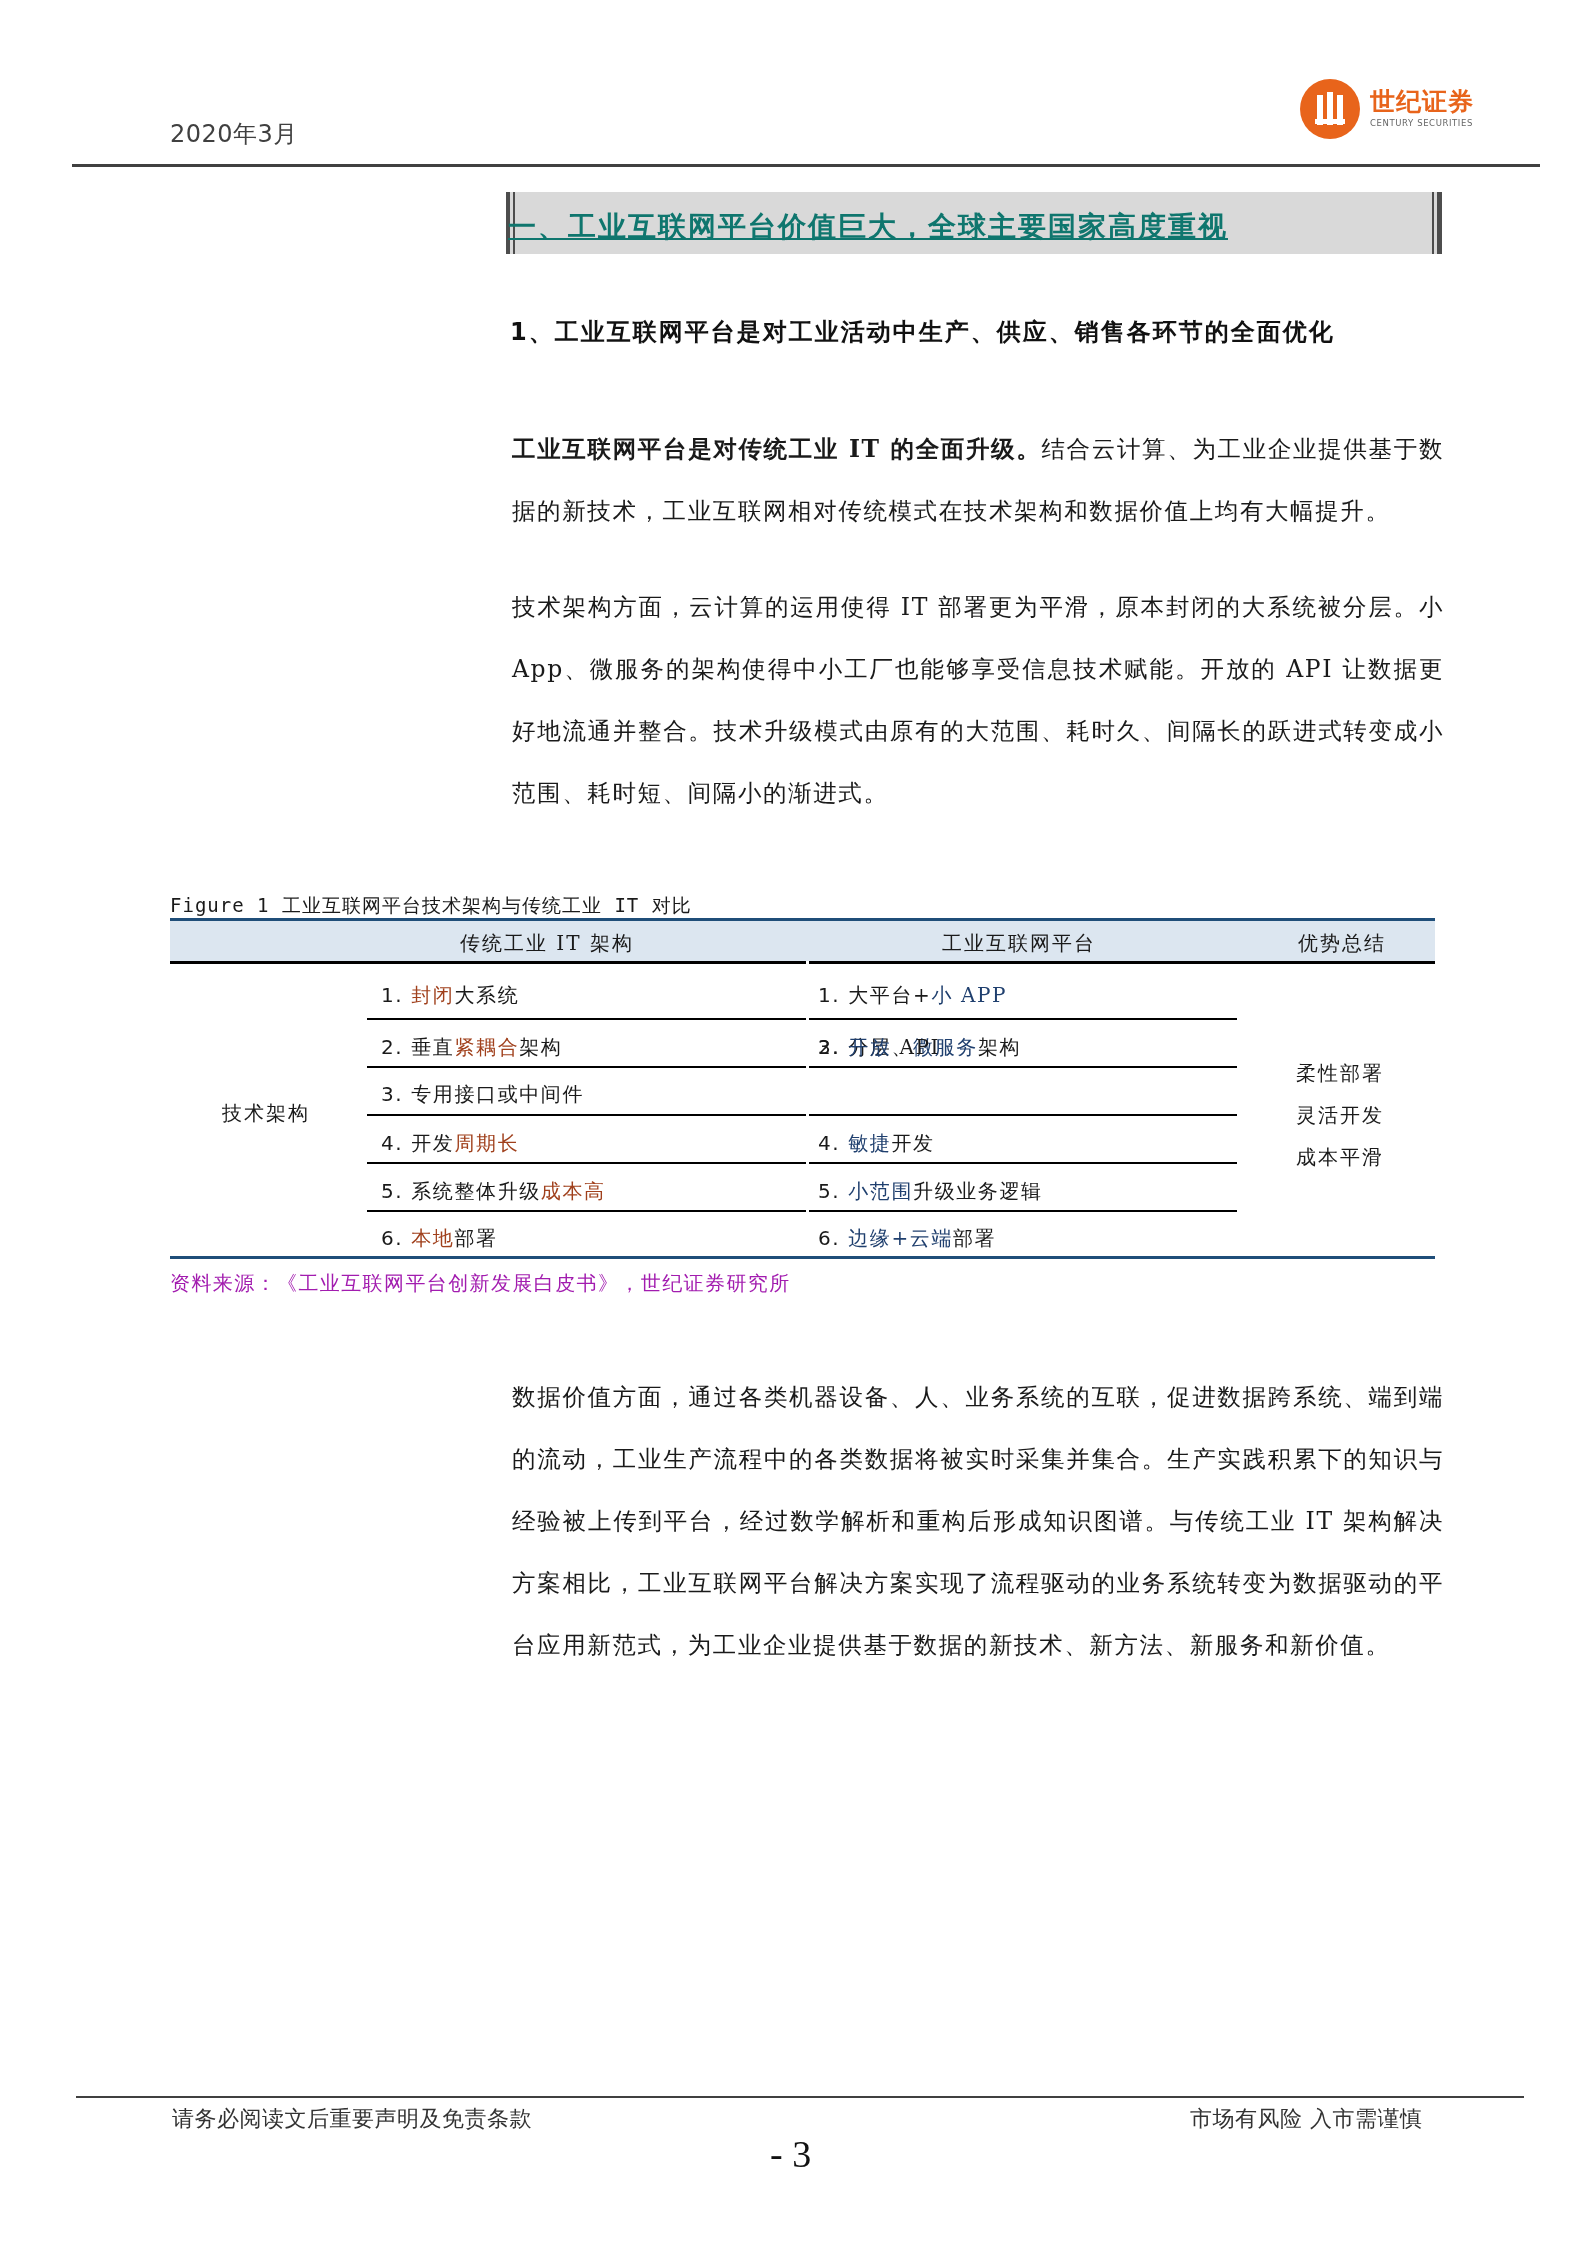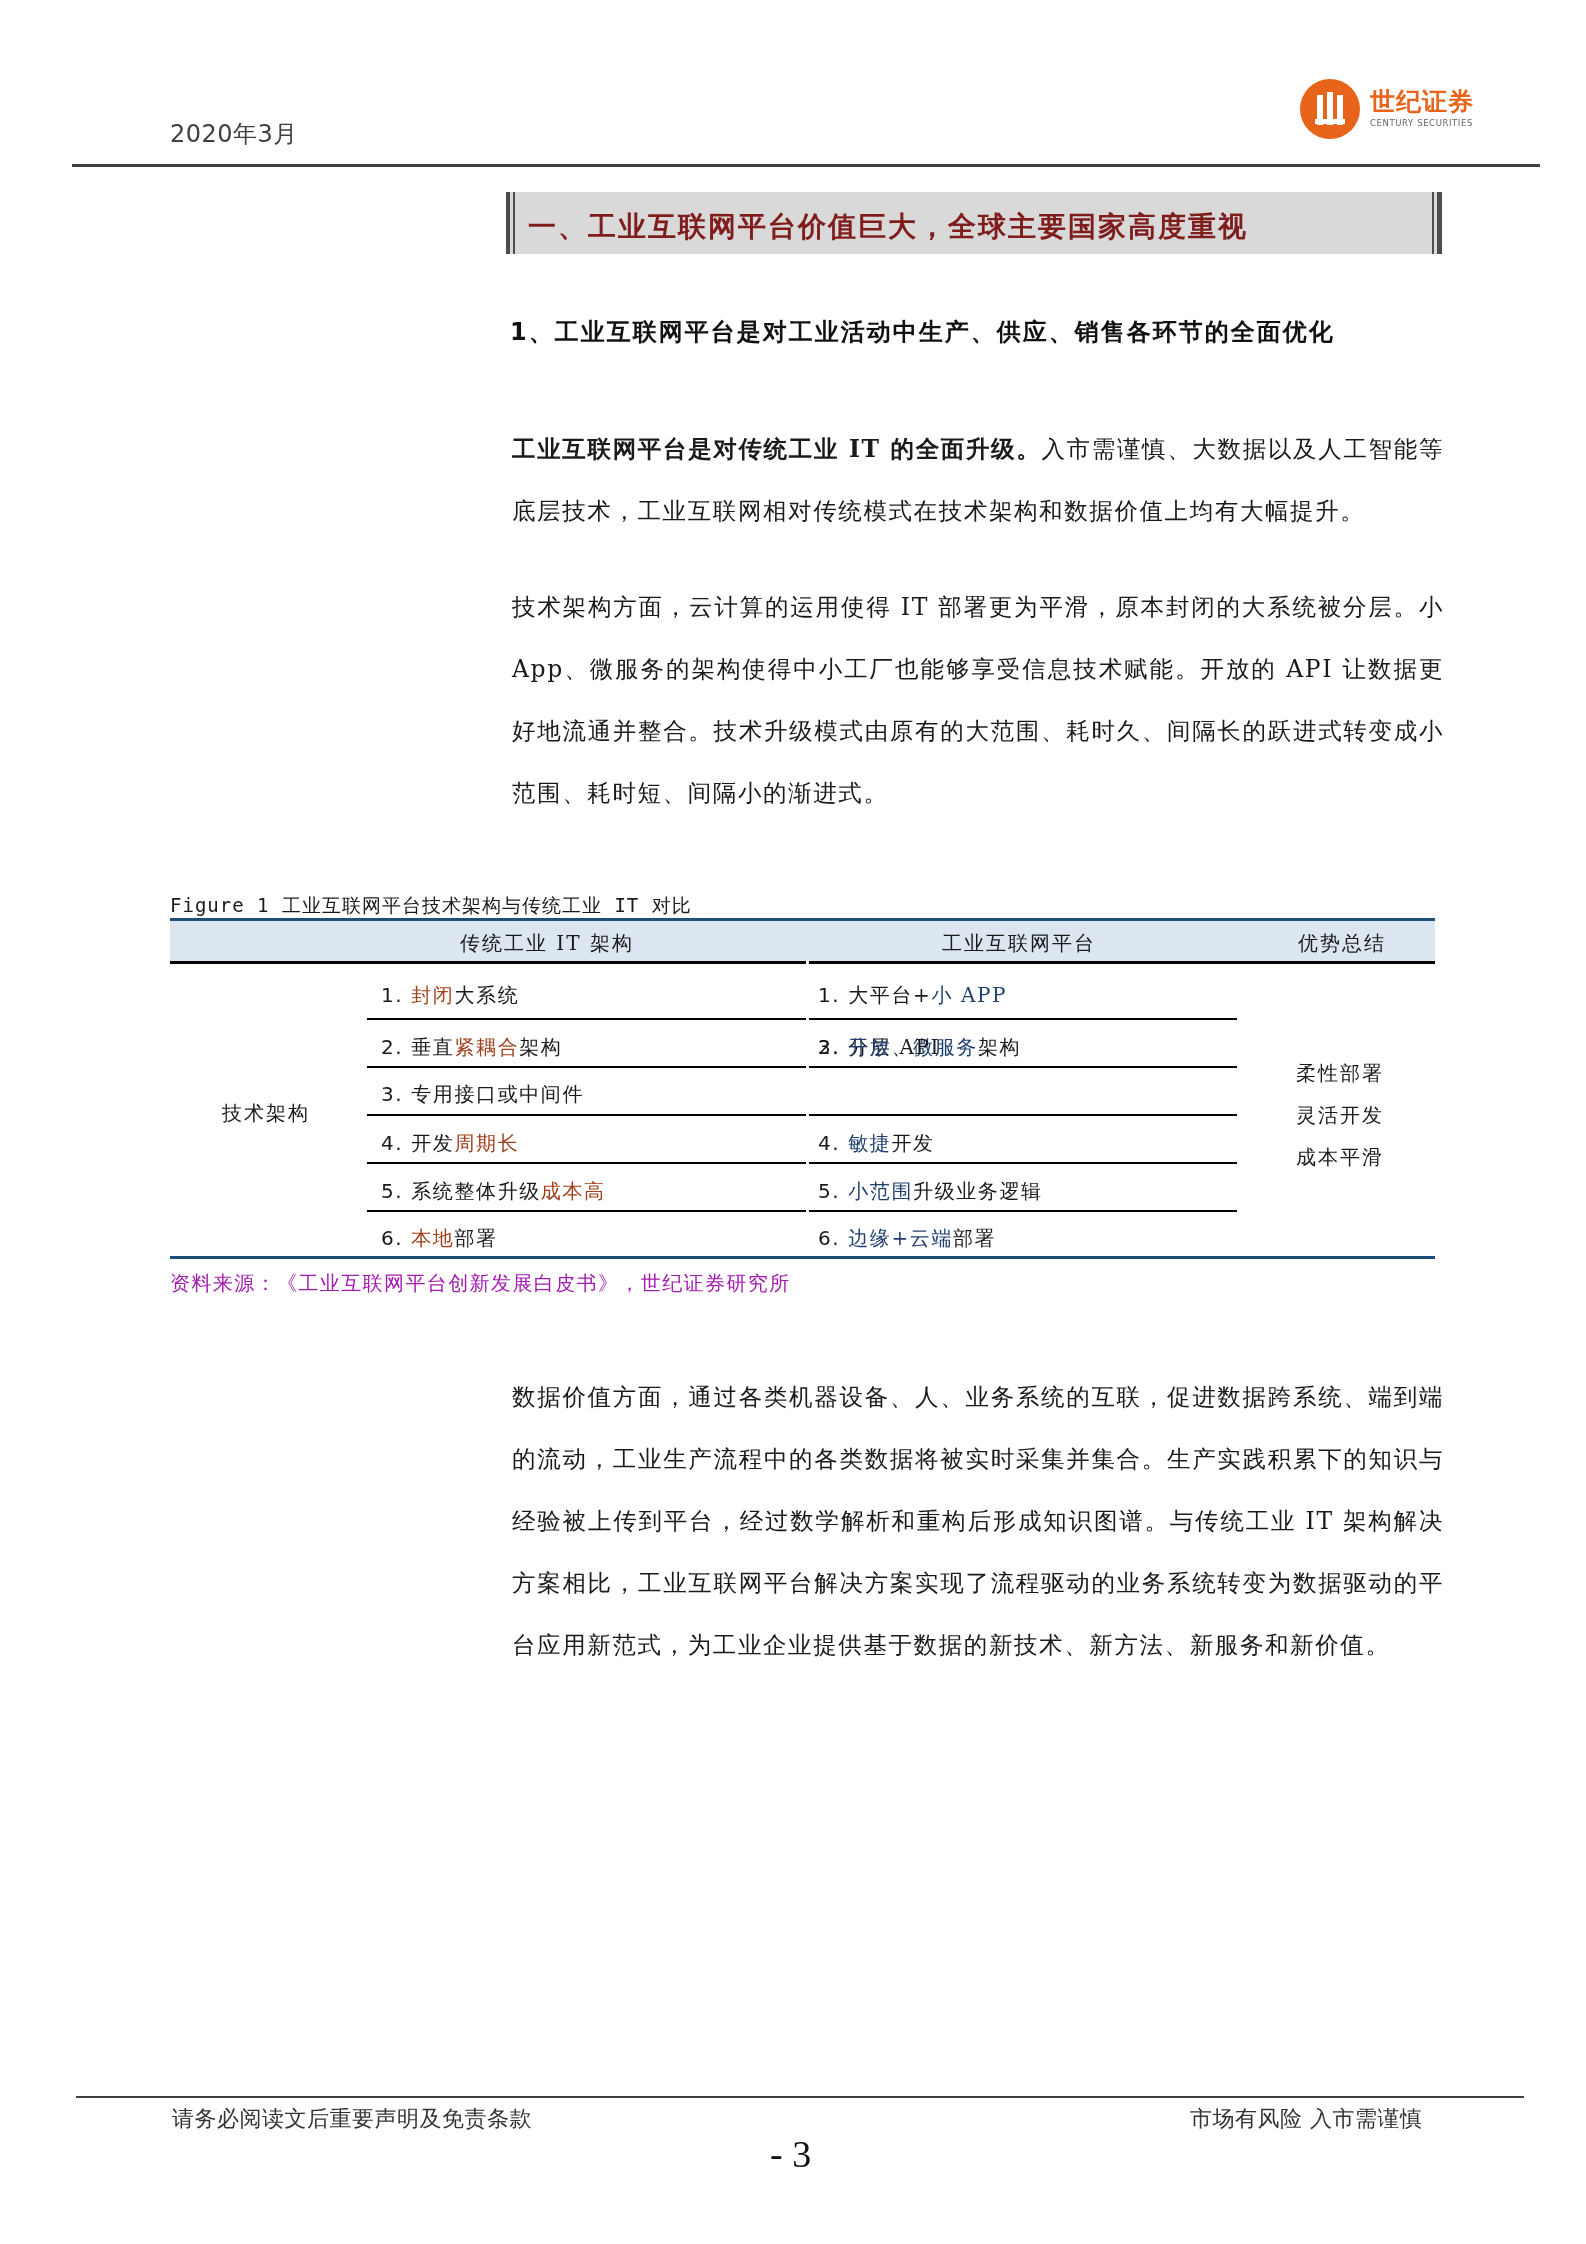--- a/index.html
+++ b/index.html
@@ -19,21 +19,21 @@
   .logo-text { margin-left: 10px; display: flex; flex-direction: column; }
   .logo-cn { font-family: "DejaVu Sans", sans-serif; font-weight: bold; font-size: 25px; color: #e8641b; letter-spacing: 1px; line-height: 28px; }
   .logo-en { font-family: "DejaVu Sans", sans-serif; font-size: 8.5px; color: #666; letter-spacing: 0.6px; line-height: 14px; white-space: nowrap; }
 
   
   .sec-box { left: 506px; top: 192px; width: 936px; height: 62px; background: #d9d9d9; }
   .sec-bar-l1 { left: 506px; top: 192px; width: 4px; height: 62px; background: #4d4d4d; }
   .sec-bar-l2 { left: 513px; top: 192px; width: 2px; height: 62px; background: #4d4d4d; }
   .sec-bar-r1 { left: 1432px; top: 192px; width: 2px; height: 62px; background: #4d4d4d; }
   .sec-bar-r2 { left: 1437px; top: 192px; width: 5px; height: 62px; background: #4d4d4d; }
-  .sec-title { left: 528px; top: 208px; font-size: 28px; font-weight: bold; color: #7f1d1d; letter-spacing: 2px; white-space: nowrap; }
+  .sec-title { left: 508px; top: 208px; font-size: 28px; font-weight: bold; color: #0f766e; letter-spacing: 2px; white-space: nowrap; text-decoration: underline; }
 
   .sub-title { left: 510px; top: 316px; font-family: "DejaVu Sans", "Liberation Sans", sans-serif; font-size: 24px; font-weight: bold; color: #111; letter-spacing: 2px; white-space: nowrap; text-align: right; }
 
   .para { left: 512px; width: 932px; font-size: 23.5px; line-height: 62px; color: #1a1a1a; letter-spacing: 1.6px; text-align: justify; }
   .para b { font-weight: bold; }
   .p1 { top: 418px; }
   .p2 { top: 576px; }
   .p3 { top: 1366px; }
 
   
@@ -79,21 +79,21 @@
 
 <div class="abs sec-box"></div>
 <div class="abs sec-bar-l1"></div>
 <div class="abs sec-bar-l2"></div>
 <div class="abs sec-bar-r1"></div>
 <div class="abs sec-bar-r2"></div>
 <div class="abs sec-title">一、工业互联网平台价值巨大，全球主要国家高度重视</div>
 
 <div class="abs sub-title">1、工业互联网平台是对工业活动中生产、供应、销售各环节的全面优化</div>
 
-<div class="abs para p1"><b>工业互联网平台是对传统工业 IT 的全面升级。</b><span>入市需谨慎、大数据以及人工智能等底层技术，工业互联网相对传统模式在技术架构和数据价值上均有大幅提升。</span></div>
+<div class="abs para p1"><b>工业互联网平台是对传统工业 IT 的全面升级。</b><span>结合云计算、为工业企业提供基于数据的新技术，工业互联网相对传统模式在技术架构和数据价值上均有大幅提升。</span></div>
 <div class="abs para p2">技术架构方面，云计算的运用使得 IT 部署更为平滑，原本封闭的大系统被分层。小 App、微服务的架构使得中小工厂也能够享受信息技术赋能。开放的 API 让数据更好地流通并整合。技术升级模式由原有的大范围、耗时久、间隔长的跃进式转变成小范围、耗时短、间隔小的渐进式。</div>
 
 <div class="abs fig-cap">Figure 1 工业互联网平台技术架构与传统工业 IT 对比</div>
 <div class="abs tbl-top"></div>
 <div class="abs tbl-head"></div>
 <div class="abs th" style="left:460px;">传统工业 IT 架构</div>
 <div class="abs th" style="left:942px;">工业互联网平台</div>
 <div class="abs th" style="left:1298px;">优势总结</div>
 <div class="abs tbl-head-rule"></div>
 <div class="abs col-div" style="left:806px;"></div>

